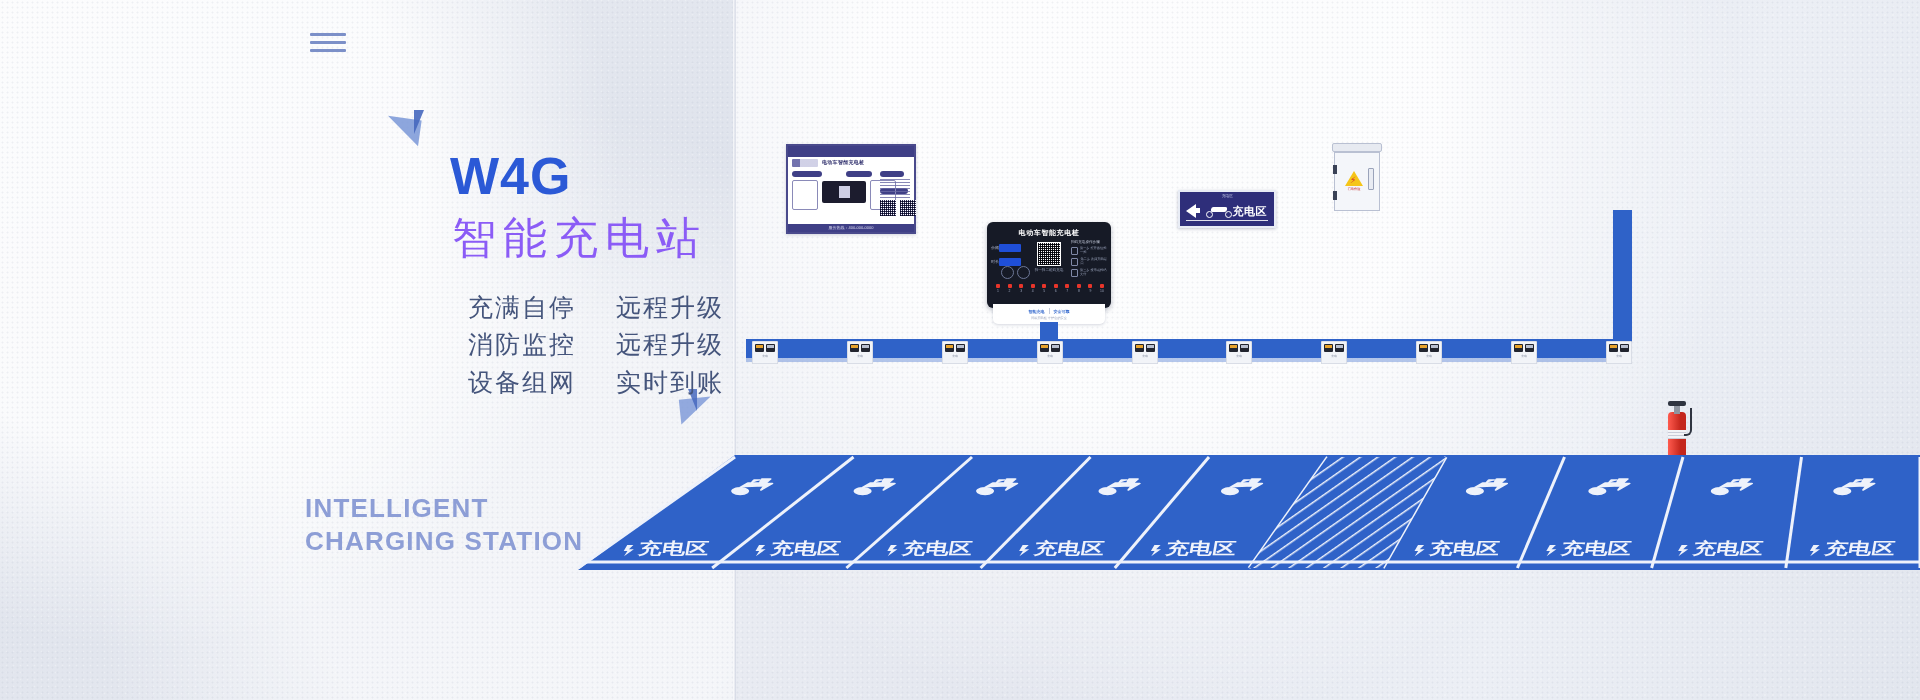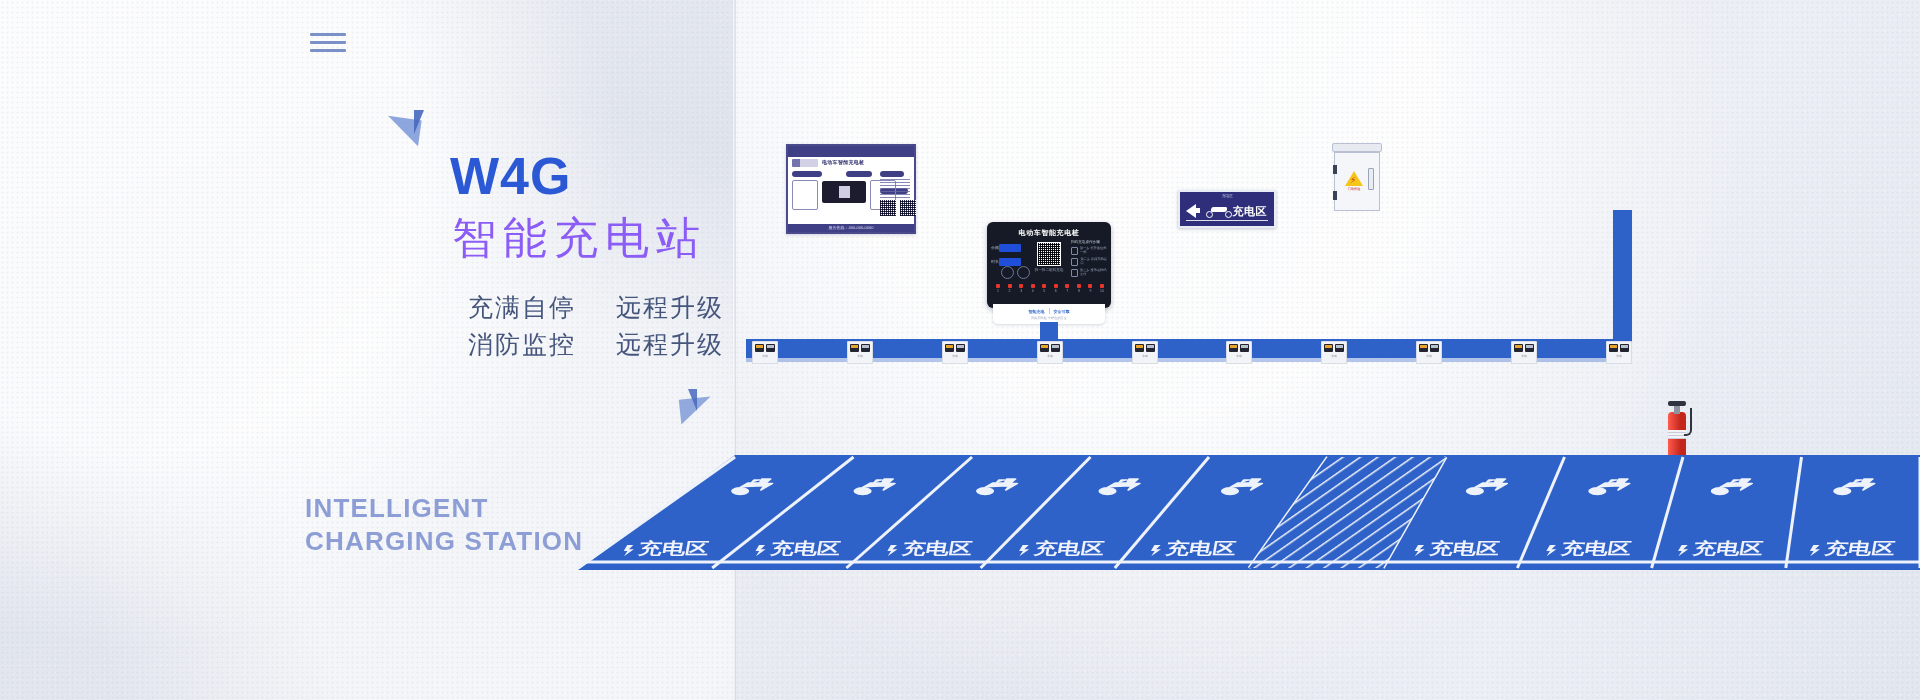--- a/index.html
+++ b/index.html
@@ -268,20 +268,24 @@
   <div class="brand-sub">智能充电站</div>
 
   <div class="features">
     <div class="frow">
       <div class="fcell">充满自停</div>
       <div class="fcell second">远程升级</div>
     </div>
     <div class="frow">
       <div class="fcell">消防监控</div>
       <div class="fcell second">远程升级</div>
+    </div>
+    <div class="frow">
+      <div class="fcell">设备组网</div>
+      <div class="fcell second">实时到账</div>
     </div>
   </div>
 
   <div class="eng">
     <div>INTELLIGENT</div>
     <div>CHARGING STATION</div>
   </div>
 
   <div class="poster">
     <div class="p-top"></div>

